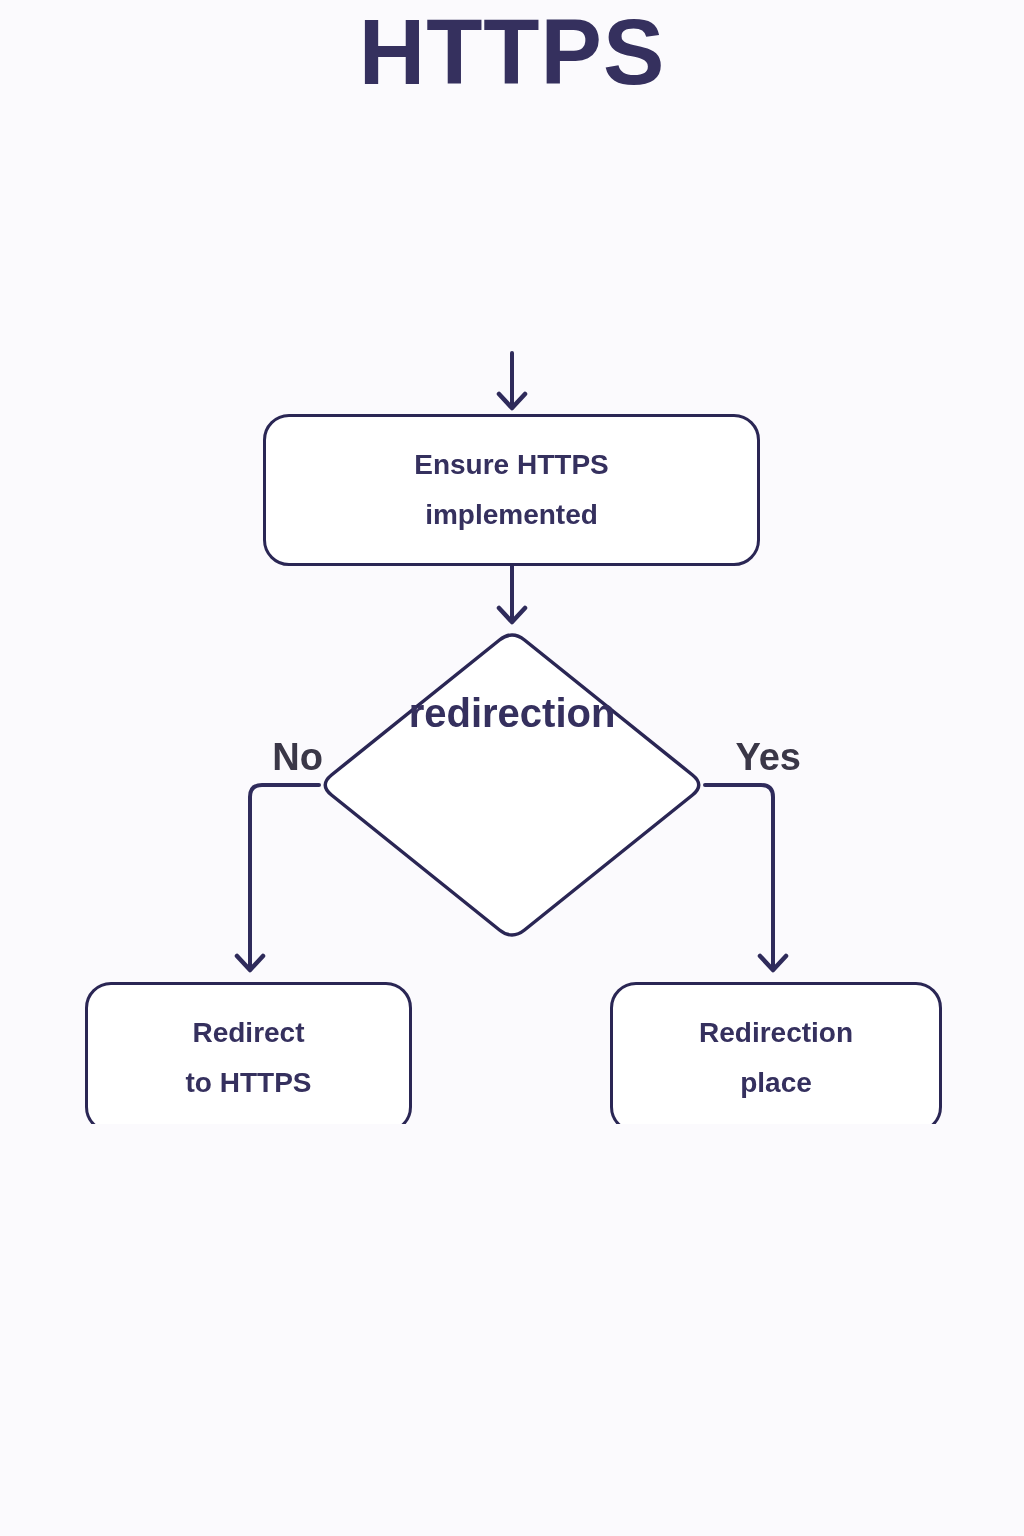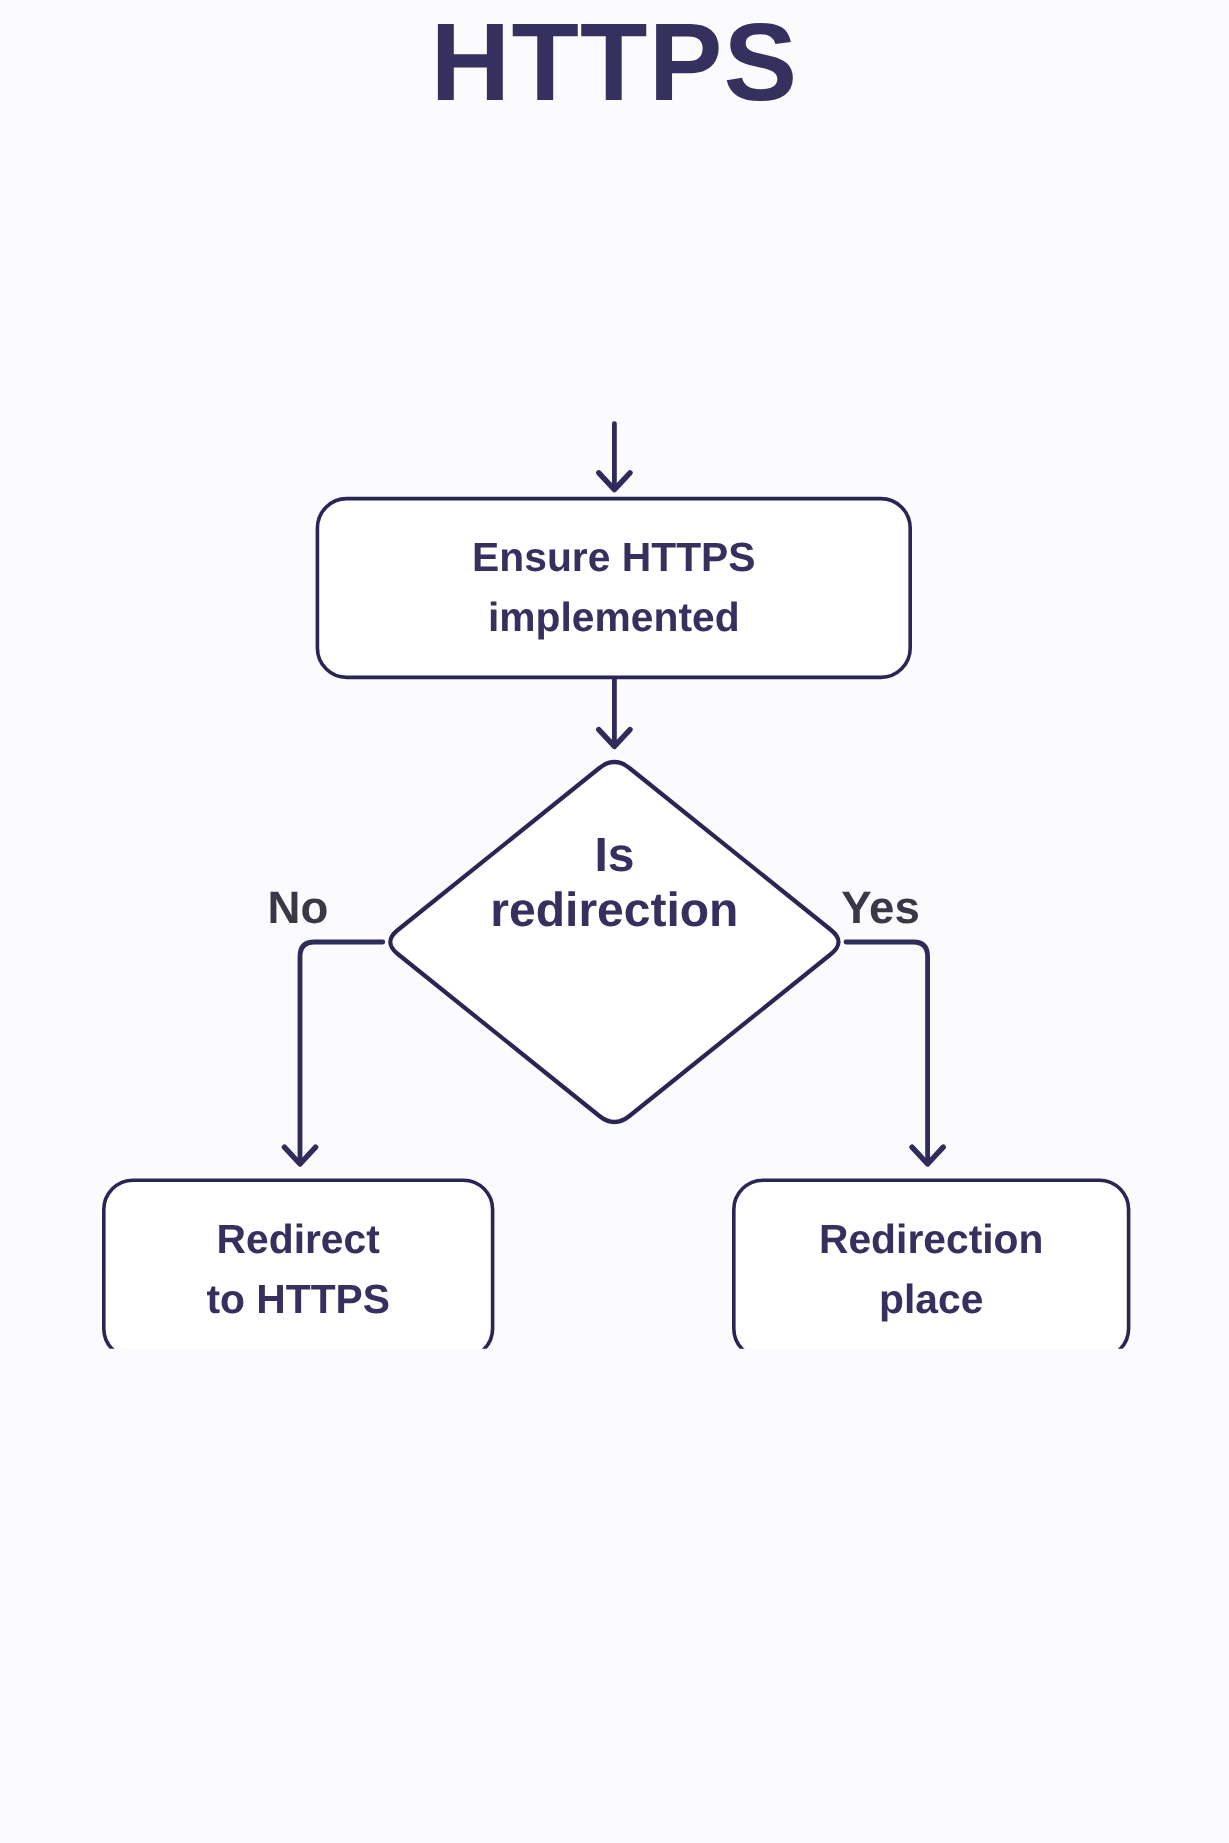--- a/index.html
+++ b/index.html
@@ -74,41 +74,41 @@
     position: absolute;
     background: var(--node-fill);
     border: 3px solid var(--node-border);
     border-radius: 26px;
     display: flex;
     flex-direction: column;
     align-items: center;
     justify-content: center;
     text-align: center;
     color: var(--ink);
-    font-size: 34px;
+    font-size: 28px;
     font-weight: 700;
     line-height: 50px;
   }
   .process-ensure   { left: 263px; top: 414px;  width: 497px; height: 152px; }
   .process-redirect { left: 85px;  top: 982px;  width: 327px; height: 151px; }
   .process-valid    { left: 610px; top: 982px;  width: 332px; height: 151px; }
   .decision-text {
     position: absolute;
     left: 362px; top: 690px; width: 300px;
     text-align: center;
     color: var(--ink);
     font-size: 40px;
     font-weight: 700;
     line-height: 46px;
   }
   .branch-label {
     position: absolute;
     width: 100px;
     top: 736px;
-    text-align: left;
+    text-align: right;
     color: var(--branch-label-ink);
     font-size: 38px;
     font-weight: 700;
   }
   .branch-label-no  { left: 223px; }
   .branch-label-yes { left: 701px; }
 </style>
 </head>
 <body>
 
@@ -136,21 +136,20 @@
 
   <h1 class="page-title">HTTPS</h1>
 
 
   <div class="process process-ensure">
     <span>Ensure HTTPS</span>
     <span>implemented</span>
   </div>
 
   <div class="decision-text">
-    <div>Is</div>
     <div>redirection</div>
   </div>
 
   <div class="branch-label branch-label-no">No</div>
   <div class="branch-label branch-label-yes">Yes</div>
 
   <div class="process process-redirect">
     <span>Redirect</span>
     <span>to HTTPS</span>
   </div>

